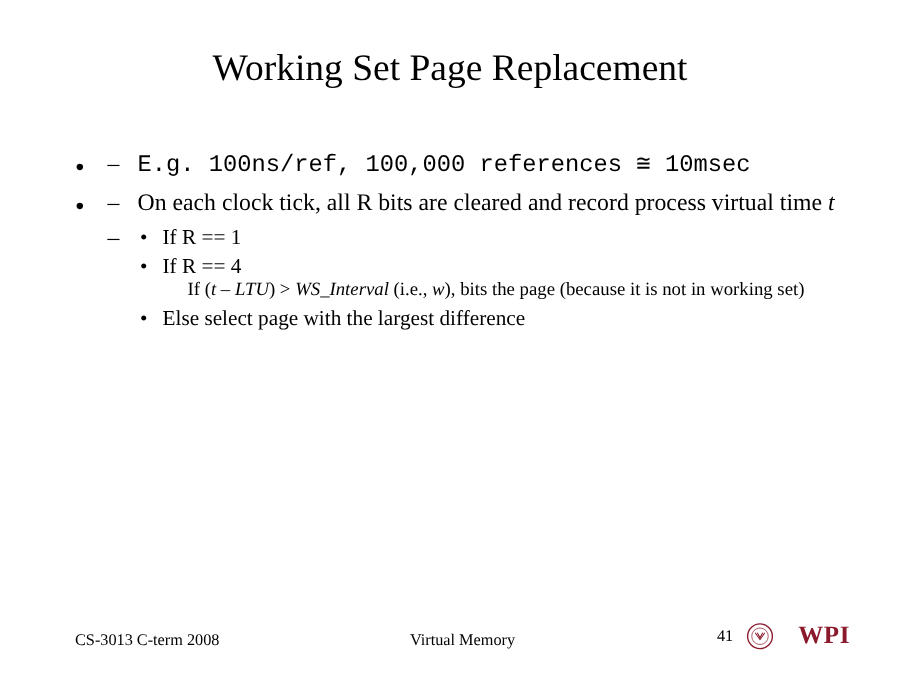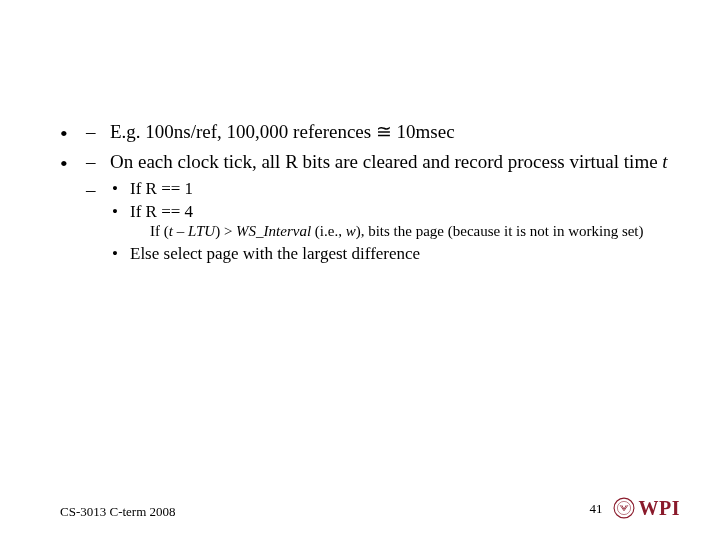--- a/index.html
+++ b/index.html
@@ -88,21 +88,21 @@
   .b4 {
     margin-top: 2px;
     padding-left: 0;
   }
   .b4 > li {
     position: relative;
     padding-left: 20px;
     font-size: 15px;
   }
   .approx {
-    font-family: Liberation Serif, serif;
+    font-family: Liberation Mono, monospace;
   }
   .ital { font-style: italic; }
 
   .footer {
     position: absolute;
     bottom: 20px;
     left: 60px;
     right: 40px;
     height: 24px;
     font-size: 13px;
@@ -123,39 +123,41 @@
   .footer-right {
     position: absolute;
     right: 0;
     bottom: 0;
     display: flex;
     align-items: center;
     gap: 10px;
   }
   .wpi-logo {
     display: inline-flex;
-    gap: 4px;
+    align-items: center;
+    gap: 20px;
   }
   .wpi-seal {
     width: 22px;
     height: 22px;
   }
   .wpi-text {
     font-family: Georgia, "Times New Roman", serif;
     font-weight: bold;
     font-size: 20px;
     color: #8a1a2b;
     letter-spacing: 0.5px;
   }
 </style>
 </head>
 <body>
 
 <div class="slide">
 
+  <div class="title">Working Set Page Replacement</div>
 
   <div class="body">
     <ul class="b1">
       <li>
         <ul class="b2">
           <li>
             <span class="approx">E.g. 100ns/ref, 100,000 references ≅ 10msec</span>
           </li>
         </ul>
       </li>
@@ -182,20 +184,21 @@
               </li>
             </ul>
           </li>
         </ul>
       </li>
     </ul>
   </div>
 
   <div class="footer">
     <div class="footer-left">CS-3013 C-term 2008</div>
+    <div class="footer-center">Virtual Memory</div>
     <div class="footer-right">
       <span>41</span>
       <span class="wpi-logo">
         <svg class="wpi-seal" viewBox="0 0 40 40">
           <circle cx="20" cy="20" r="18" fill="none" stroke="#8a1a2b" stroke-width="2"></circle>
           <circle cx="20" cy="20" r="12" fill="none" stroke="#8a1a2b" stroke-width="1"></circle>
           <path d="M13 15 L20 25 L27 15 M16 15 L20 22 L24 15" fill="none" stroke="#8a1a2b" stroke-width="1.5"></path>
         </svg>
         <span class="wpi-text">WPI</span>
       </span>

